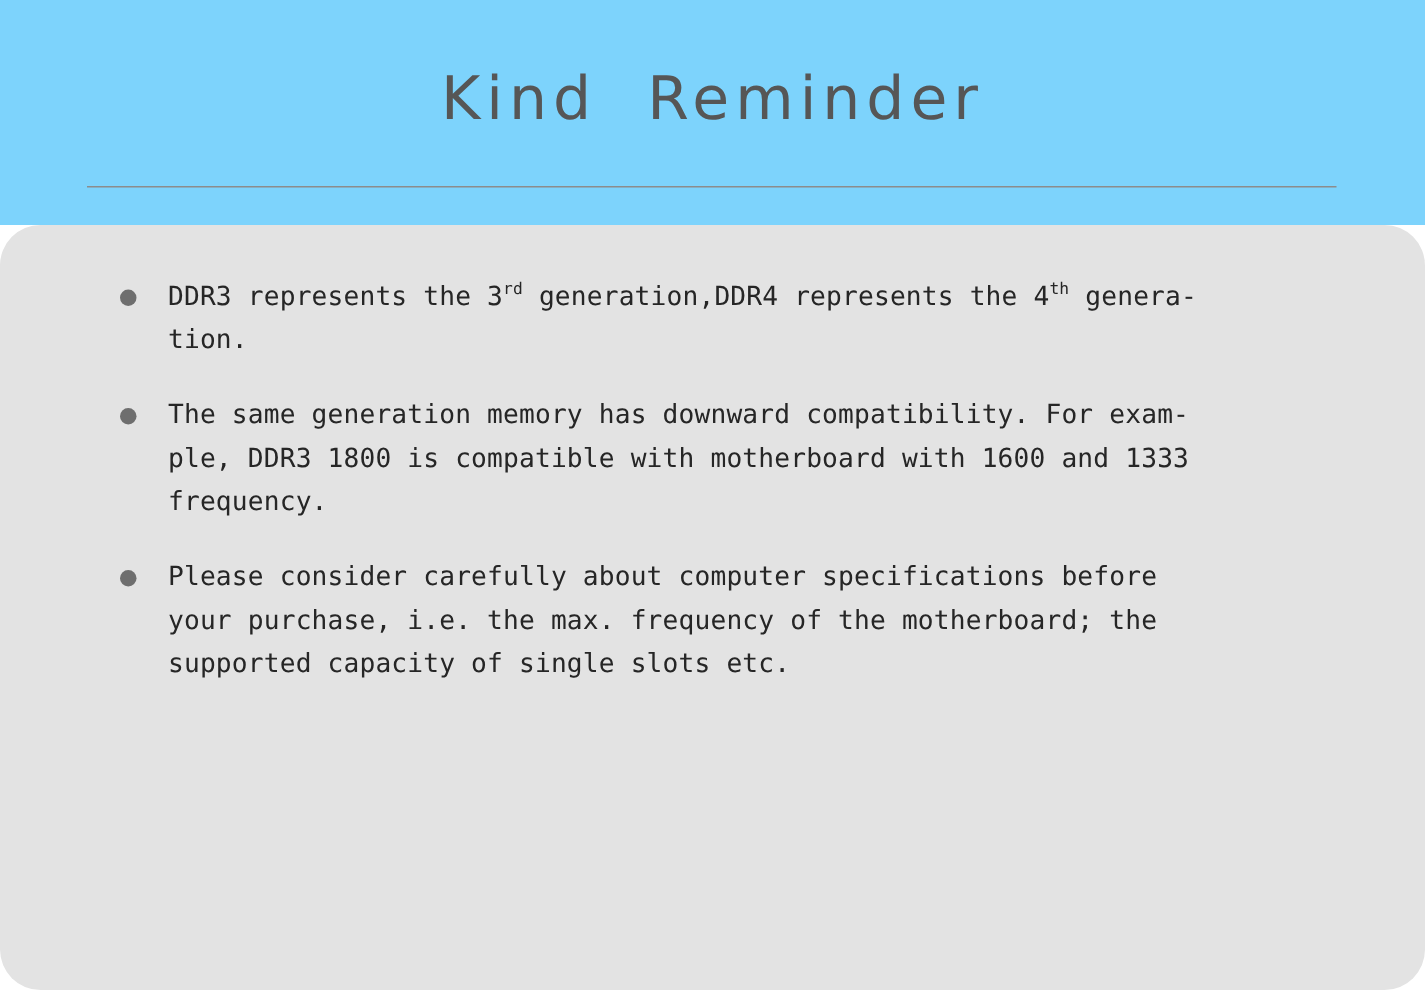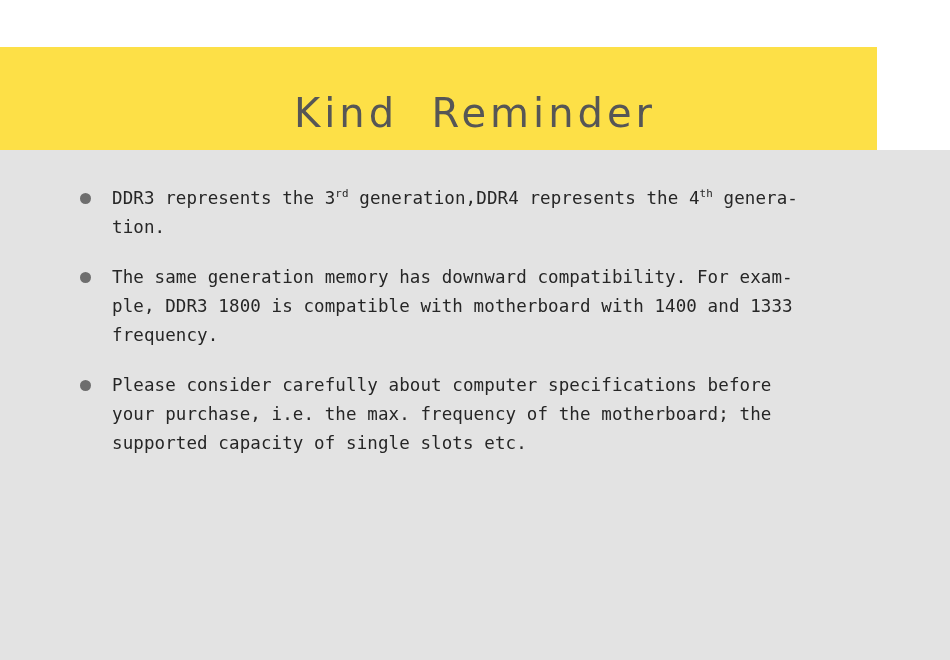--- a/index.html
+++ b/index.html
@@ -19,24 +19,23 @@
     width: 950px;
     height: 660px;
     background: #ffffff;
   }
 
   
   .header {
     position: absolute;
     top: 0;
     left: 0;
-    width: 877px;
+    width: 950px;
     height: 150px;
-    background: #fde047;
-    margin-top: 47px;
+    background: #7dd3fc;
   }
 
   .page-title {
     position: absolute;
     top: 40px;
     left: 0;
     width: 950px;
     text-align: center;
     font-family: "DejaVu Sans", sans-serif;
     font-weight: 400;
@@ -57,20 +56,21 @@
   }
 
   
   .body-panel {
     position: absolute;
     top: 150px;
     left: 0;
     width: 950px;
     height: 510px;
     background: #e3e3e3;
+    border-radius: 27px;
   }
 
   .bullet-list {
     position: absolute;
     top: 34px;
     left: 80px;
     width: 826px;
   }
 
   .bullet-item {
@@ -121,21 +121,21 @@
   <div class="body-panel">
     <div class="bullet-list">
         <div class="bullet-item">
           <span class="bullet-marker"></span>
           <div class="bullet-text">DDR3 represents the 3<sup>rd</sup> generation,DDR4 represents the 4<sup>th</sup> genera-
 tion.</div>
         </div>
         <div class="bullet-item">
           <span class="bullet-marker"></span>
           <div class="bullet-text">The same generation memory has downward compatibility. For exam-
-ple, DDR3 1800 is compatible with motherboard with 1400 and 1333
+ple, DDR3 1800 is compatible with motherboard with 1600 and 1333
 frequency.</div>
         </div>
         <div class="bullet-item">
           <span class="bullet-marker"></span>
           <div class="bullet-text">Please consider carefully about computer specifications before
 your purchase, i.e. the max. frequency of the motherboard; the
 supported capacity of single slots etc.</div>
         </div>
       </div>
   </div>

